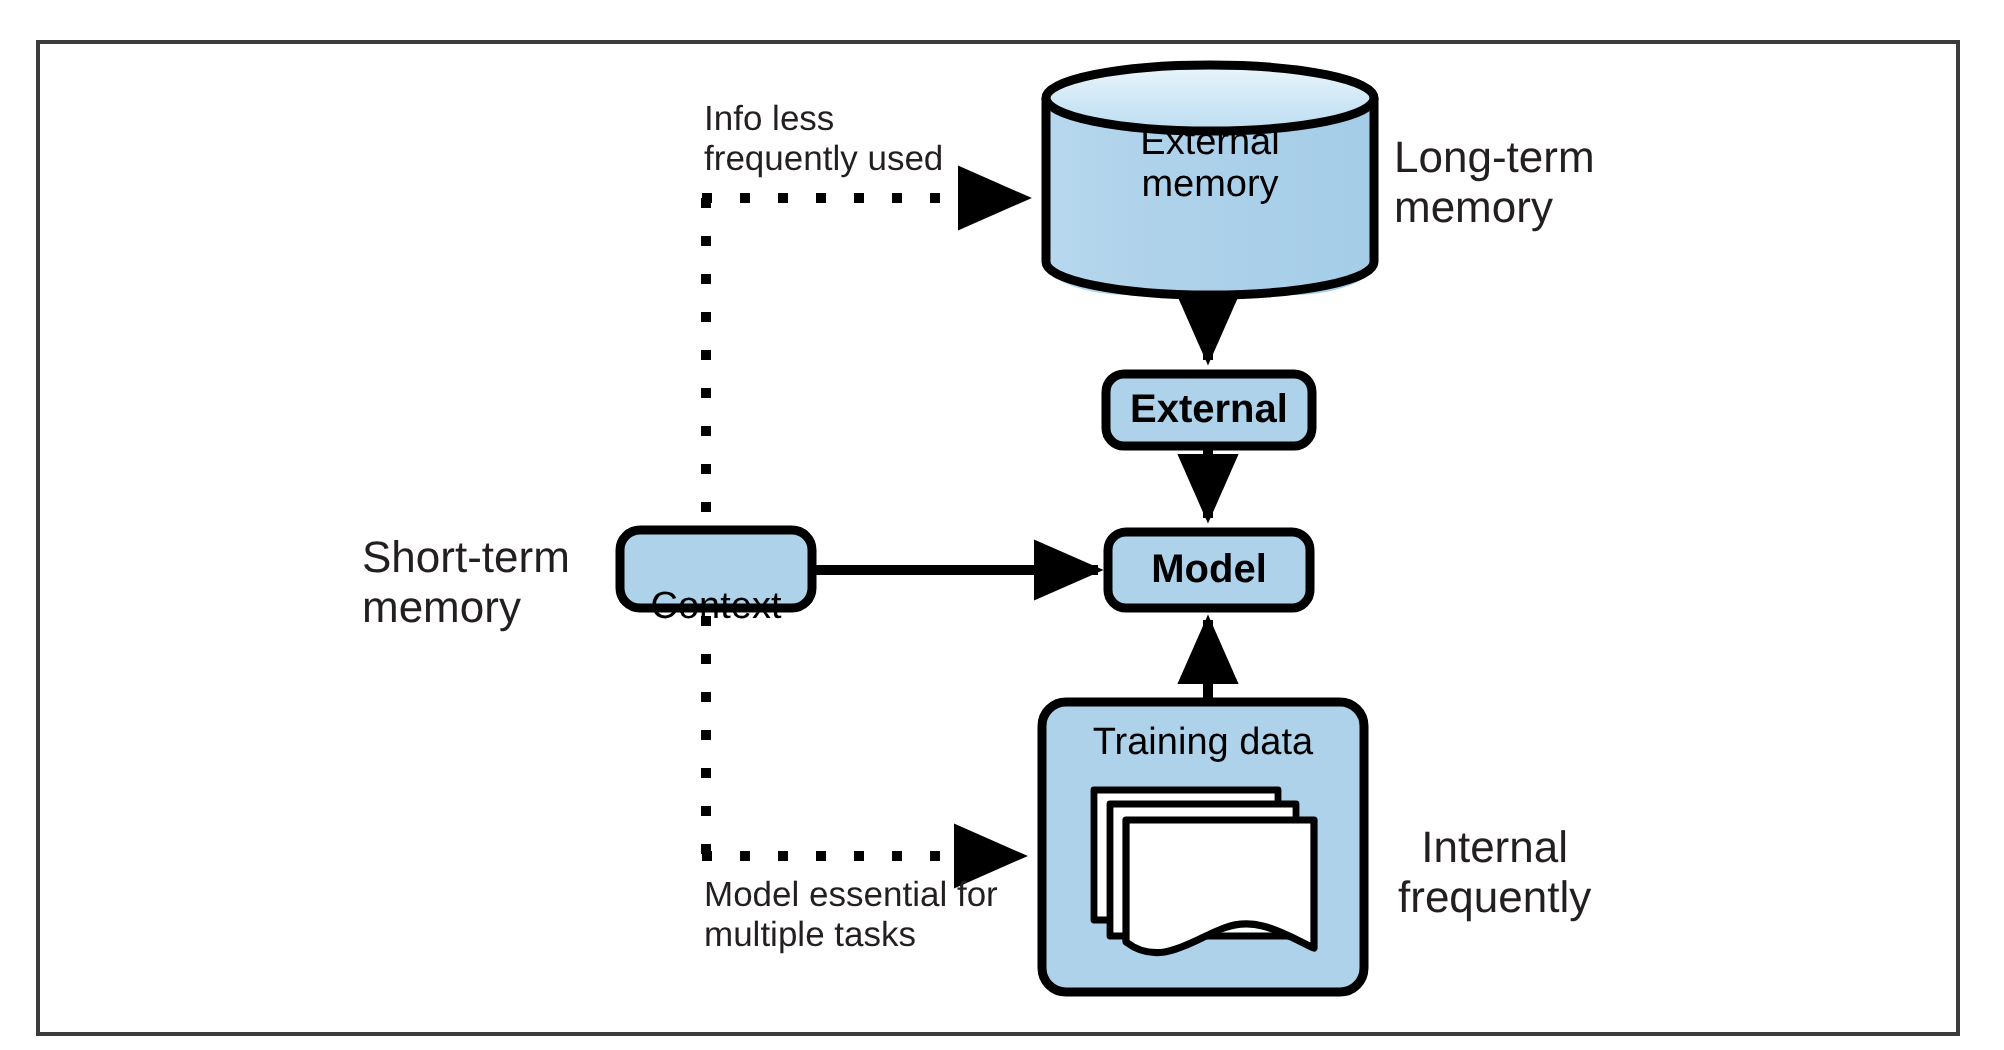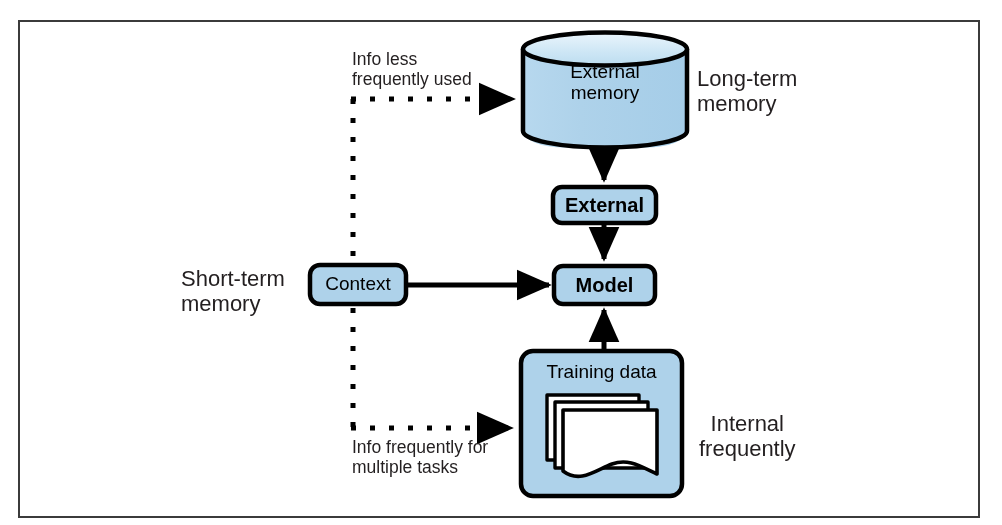--- a/index.html
+++ b/index.html
@@ -59,20 +59,21 @@
     font-size: 17.5px;
     font-weight: 400;
   }
   .node-bold {
     font-weight: bold;
     font-size: 20px;
   }
   .node-plain {
     font-weight: 400;
     font-size: 19px;
+    margin-top: 20px;
   }
   .node-title {
     font-weight: 400;
     font-size: 19px;
   }
 </style>
 </head>
 <body>
 
 <div id="figure-root">
@@ -192,15 +193,15 @@
   <div class="node-text node-title" style="left:521px; top:362px; width:161px;">Training data</div>
 
   <div class="dgm-label side-note" style="left:697px; top:66px; text-align:left;"><span>Long-term</span><br><span>memory</span></div>
 
   <div class="dgm-label side-note" style="left:181px; top:266px; width:122px; "><span>Short-term</span><br><span>memory</span></div>
 
   <div class="dgm-label side-note" style="left:699px; top:411px; text-align:center;"><span>Internal</span><br><span>frequently</span></div>
 
   <div class="dgm-label dotted-note" style="left:352px; top:50px; text-align:left;"><span>Info less</span><br><span>frequently used</span></div>
 
-  <div class="dgm-label dotted-note" style="left:352px; top:438px; text-align:left;"><span>Info frequently for</span><br><span>multiple tasks</span></div>
+  <div class="dgm-label dotted-note" style="left:352px; top:438px; text-align:left;"><span>Model essential for</span><br><span>multiple tasks</span></div>
 
 </div>
 
 </body></html>

